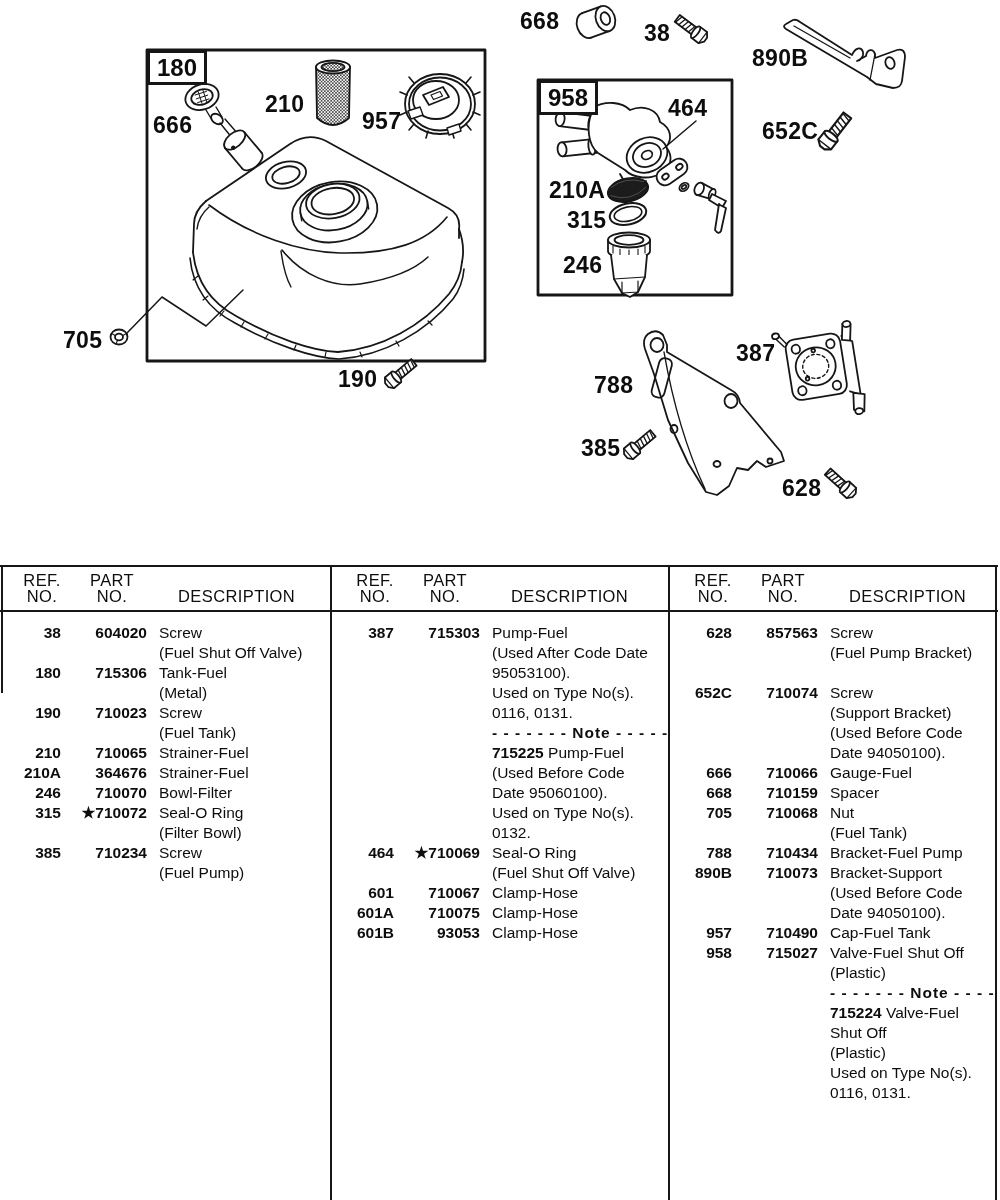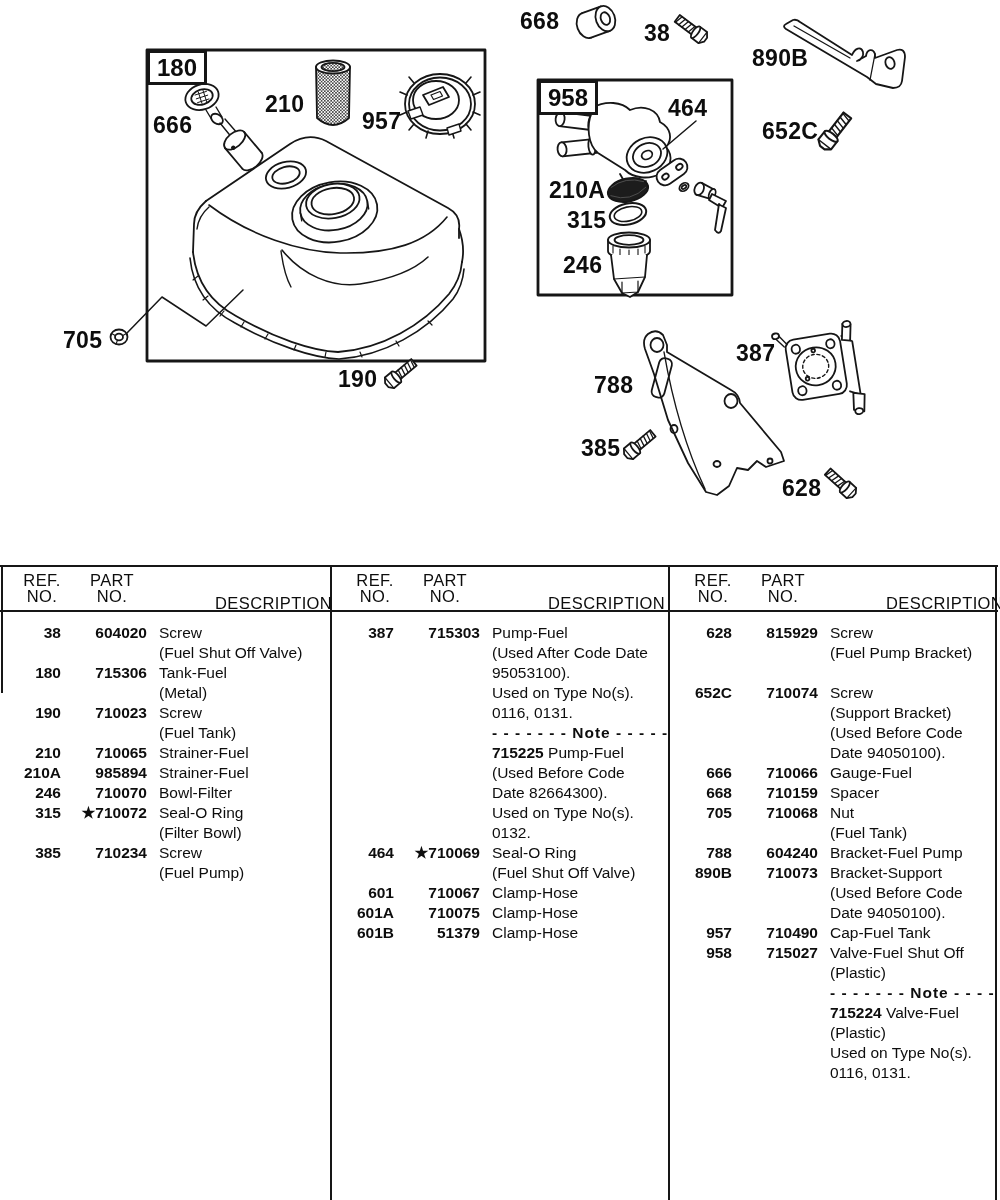--- a/index.html
+++ b/index.html
@@ -14,21 +14,21 @@
   .ptable{position:absolute;left:0;top:565px;width:836px;height:635px;background:#fff;font-size:15.5px;}
   .tline{position:absolute;left:0;width:998px;border-top:2.5px solid #161616;}
   .tline.top{top:0;}
   .tline.hsep{top:45px;}
   .vline{position:absolute;top:0;width:0;border-left:2px solid #161616;height:635px;}
   .v1{left:330px;} .v2{left:668px;} .vright{left:995px;} .vleft{left:1px;height:128px;}
   .tcol{position:absolute;top:0;width:328px;height:635px;}
   .thead{position:absolute;top:0;left:0;right:0;height:45px;font-size:16.5px;letter-spacing:.4px;}
   .h-ref{position:absolute;left:8px;top:7px;width:66px;text-align:center;line-height:16px;}
   .h-part{position:absolute;left:78px;top:7px;width:66px;text-align:center;line-height:16px;}
-  .h-desc{position:absolute;left:177px;top:30px;line-height:16px;margin-left:37px;}
+  .h-desc{position:absolute;left:177px;top:23px;line-height:16px;}
   .tbody{position:absolute;top:58px;left:0;right:0;}
   .trow{display:flex;height:20px;line-height:20px;white-space:nowrap;}
   .c-ref{width:60px;text-align:right;font-weight:bold;flex:none;}
   .c-part{width:86px;text-align:right;font-weight:bold;flex:none;}
   .c-desc{margin-left:12px;flex:1;}
   .c-desc .b{font-weight:bold;text-align:right;}
   .c-desc.note{font-weight:bold;letter-spacing:1px;}
 </style>
 </head>
 <body>
@@ -322,21 +322,21 @@
           <span class="c-part"></span>
           <span class="c-desc">(Fuel Tank)</span>
         </div>
         <div class="trow">
           <span class="c-ref">210</span>
           <span class="c-part">710065</span>
           <span class="c-desc">Strainer-Fuel</span>
         </div>
         <div class="trow">
           <span class="c-ref">210A</span>
-          <span class="c-part">985894</span>
+          <span class="c-part">364676</span>
           <span class="c-desc">Strainer-Fuel</span>
         </div>
         <div class="trow">
           <span class="c-ref">246</span>
           <span class="c-part">710070</span>
           <span class="c-desc">Bowl-Filter</span>
         </div>
         <div class="trow">
           <span class="c-ref">315</span>
           <span class="c-part">★710072</span>
@@ -409,21 +409,21 @@
           <span class="c-desc"><span class="b">715225</span><span> Pump-Fuel</span></span>
         </div>
         <div class="trow">
           <span class="c-ref"></span>
           <span class="c-part"></span>
           <span class="c-desc">(Used Before Code</span>
         </div>
         <div class="trow">
           <span class="c-ref"></span>
           <span class="c-part"></span>
-          <span class="c-desc">Date 82664300).</span>
+          <span class="c-desc">Date 95060100).</span>
         </div>
         <div class="trow">
           <span class="c-ref"></span>
           <span class="c-part"></span>
           <span class="c-desc">Used on Type No(s).</span>
         </div>
         <div class="trow">
           <span class="c-ref"></span>
           <span class="c-part"></span>
           <span class="c-desc">0132.</span>
@@ -443,42 +443,42 @@
           <span class="c-part">710067</span>
           <span class="c-desc">Clamp-Hose</span>
         </div>
         <div class="trow">
           <span class="c-ref">601A</span>
           <span class="c-part">710075</span>
           <span class="c-desc">Clamp-Hose</span>
         </div>
         <div class="trow">
           <span class="c-ref">601B</span>
-          <span class="c-part">51379</span>
+          <span class="c-part">93053</span>
           <span class="c-desc">Clamp-Hose</span>
         </div>
       </div>
   </div>
 
   <div class="tcol" style="left:672px;">
     <div class="thead">
       <div class="h-ref">
         <div>REF.</div>
           <div>NO.</div>
       </div>
       <div class="h-part">
         <div>PART</div>
           <div>NO.</div>
       </div>
       <div class="h-desc">DESCRIPTION</div>
     </div>
     <div class="tbody">
         <div class="trow">
           <span class="c-ref">628</span>
-          <span class="c-part">815929</span>
+          <span class="c-part">857563</span>
           <span class="c-desc">Screw</span>
         </div>
         <div class="trow">
           <span class="c-ref"></span>
           <span class="c-part"></span>
           <span class="c-desc">(Fuel Pump Bracket)</span>
         </div>
         <div class="trow">
           <span class="c-ref"></span>
           <span class="c-part"></span>
@@ -519,21 +519,21 @@
           <span class="c-part">710068</span>
           <span class="c-desc">Nut</span>
         </div>
         <div class="trow">
           <span class="c-ref"></span>
           <span class="c-part"></span>
           <span class="c-desc">(Fuel Tank)</span>
         </div>
         <div class="trow">
           <span class="c-ref">788</span>
-          <span class="c-part">604240</span>
+          <span class="c-part">710434</span>
           <span class="c-desc">Bracket-Fuel Pump</span>
         </div>
         <div class="trow">
           <span class="c-ref">890B</span>
           <span class="c-part">710073</span>
           <span class="c-desc">Bracket-Support</span>
         </div>
         <div class="trow">
           <span class="c-ref"></span>
           <span class="c-part"></span>
@@ -565,20 +565,25 @@
           <span class="c-desc note">- - - - - - - Note - - - - -</span>
         </div>
         <div class="trow">
           <span class="c-ref"></span>
           <span class="c-part"></span>
           <span class="c-desc"><span class="b">715224</span><span> Valve-Fuel</span></span>
         </div>
         <div class="trow">
           <span class="c-ref"></span>
           <span class="c-part"></span>
+          <span class="c-desc">Shut Off</span>
+        </div>
+        <div class="trow">
+          <span class="c-ref"></span>
+          <span class="c-part"></span>
           <span class="c-desc">(Plastic)</span>
         </div>
         <div class="trow">
           <span class="c-ref"></span>
           <span class="c-part"></span>
           <span class="c-desc">Used on Type No(s).</span>
         </div>
         <div class="trow">
           <span class="c-ref"></span>
           <span class="c-part"></span>

